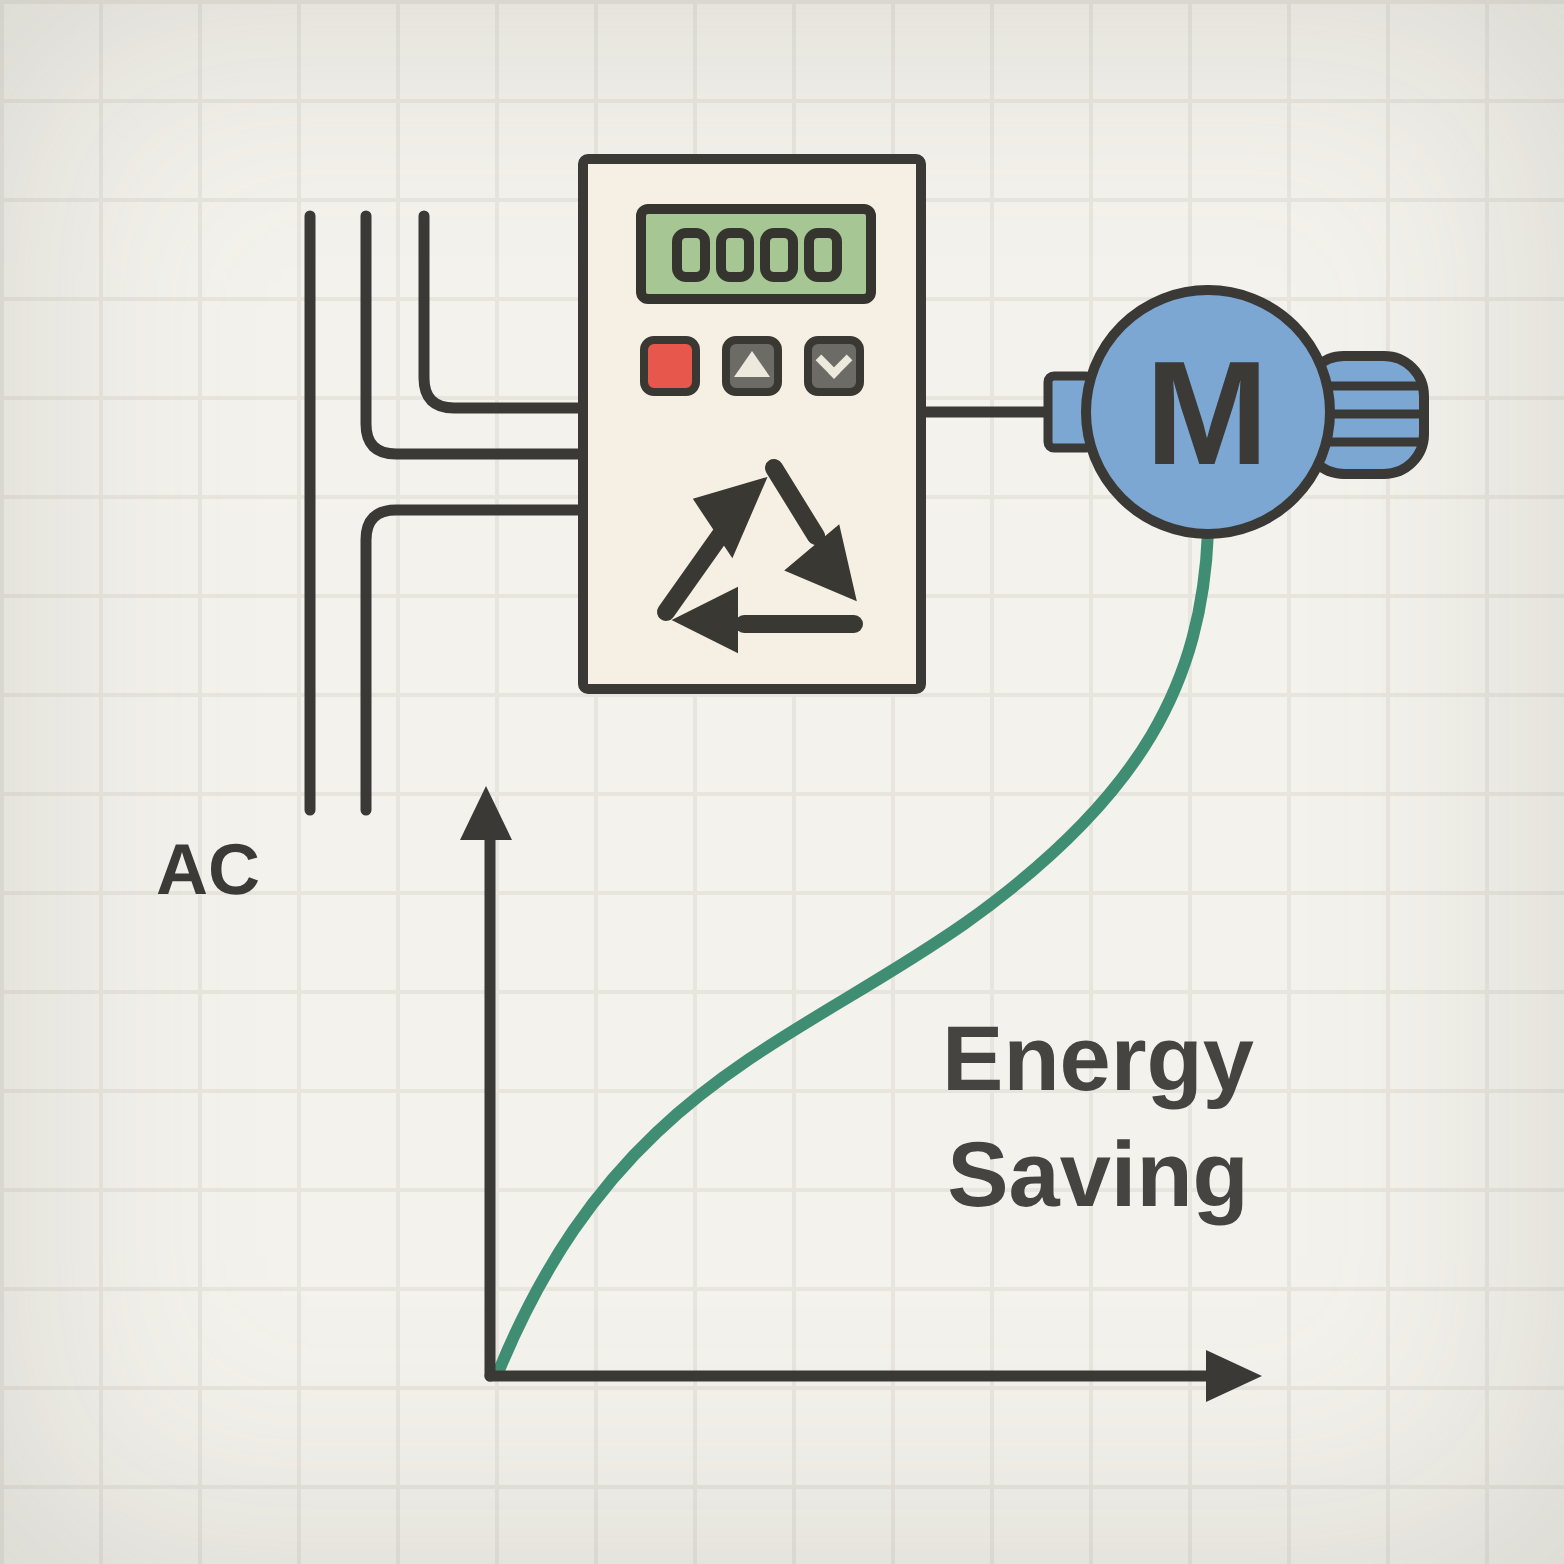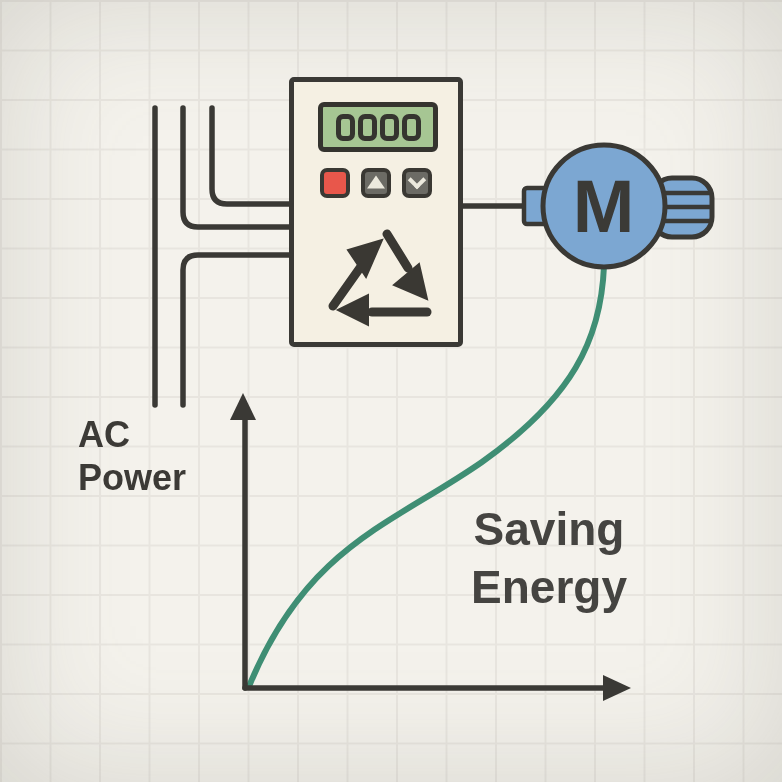--- a/index.html
+++ b/index.html
@@ -129,21 +129,20 @@
       <polygon points="427,299 394,285 419,264" stroke-width="2"></polygon>
       <line x1="427" y1="312" x2="372" y2="312"></line>
       <polygon points="338,310 368,295 368,325" stroke-width="2"></polygon>
     </g>
   </svg>
 
   <div class="abs motor-label">M</div>
 
   <div class="abs ac-label">
     <div>AC</div>
-    <div>Power</div>
   </div>
 
   <div class="abs energy-label">
+    <div>Energy</div>
     <div>Saving</div>
-    <div>Energy</div>
   </div>
 
 </div>
 
 </body></html>

